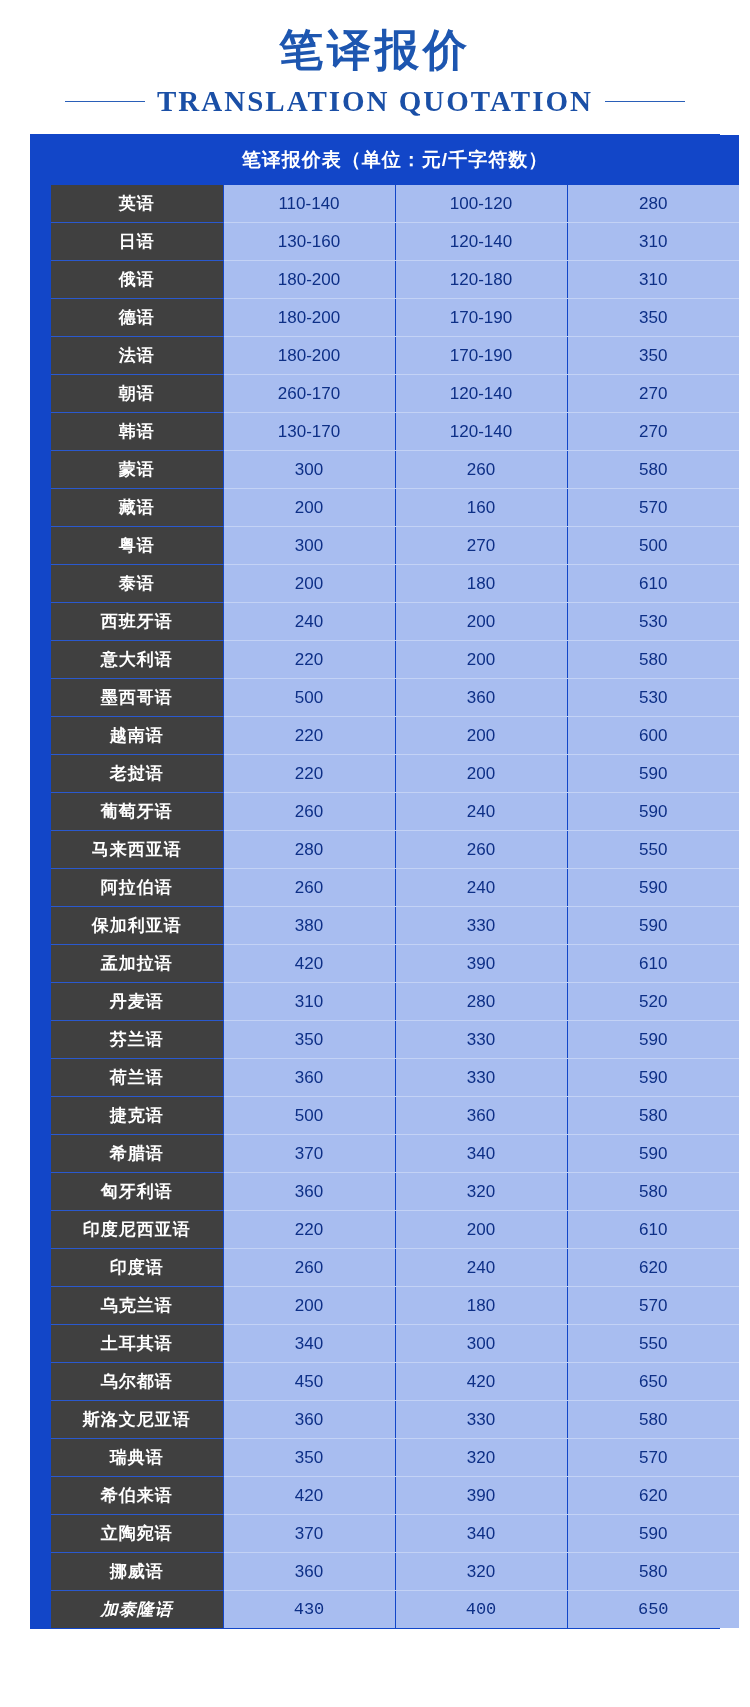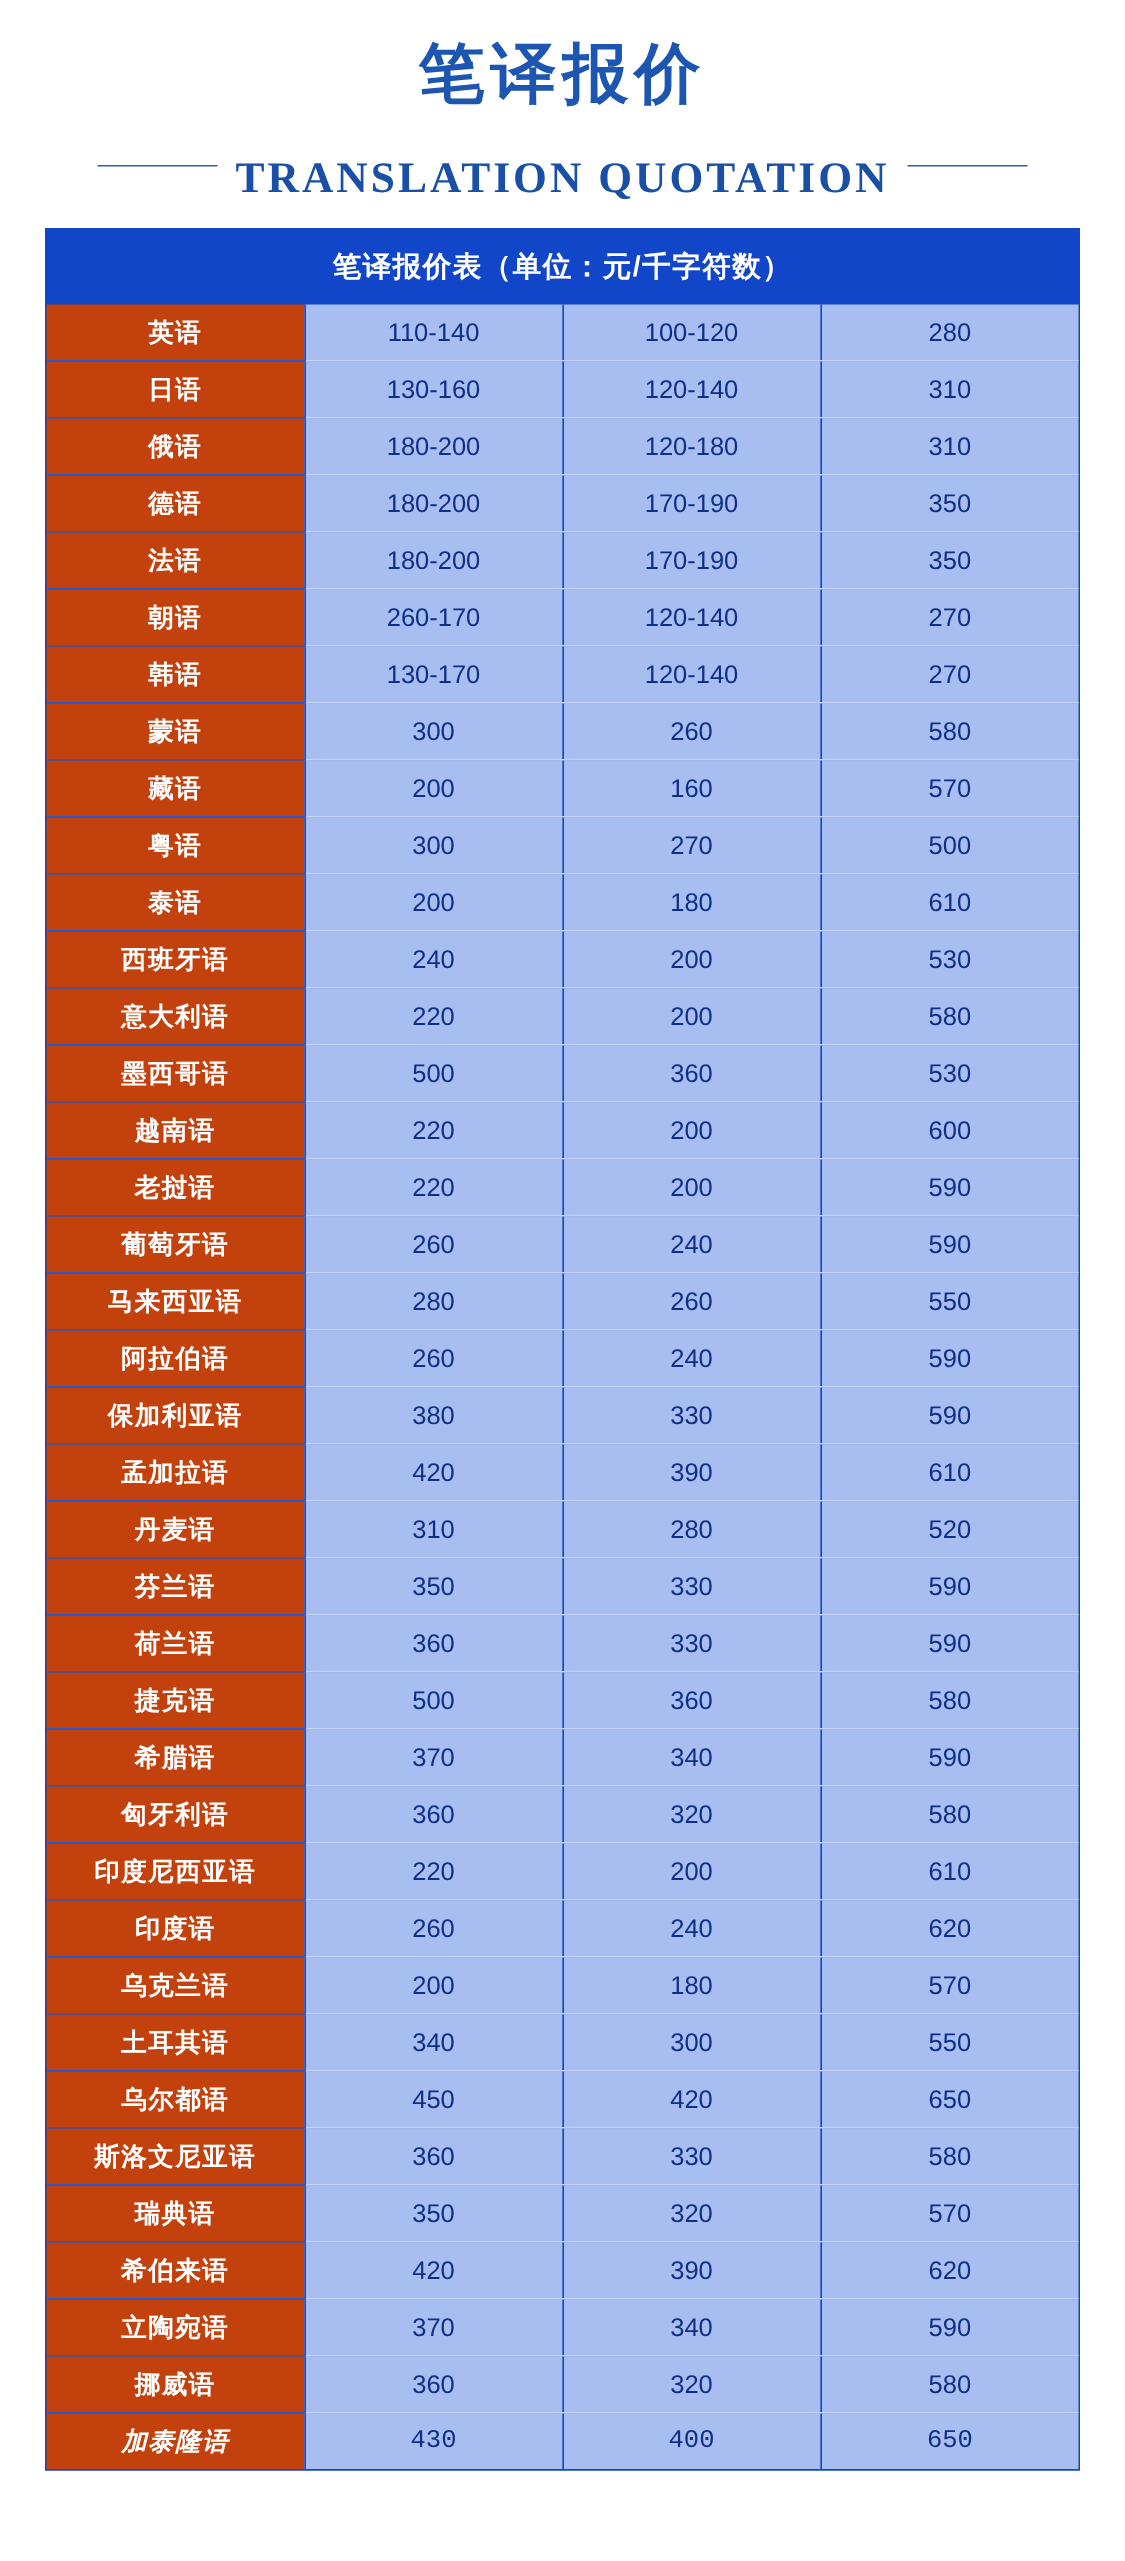--- a/index.html
+++ b/index.html
@@ -47,52 +47,52 @@
     max-width: 80px;
   }
   .title-en {
     font-family: "Liberation Serif", serif;
     font-size: 29px;
     font-weight: bold;
     color: #1a4fa6;
     letter-spacing: 2px;
     padding: 0 12px;
     white-space: nowrap;
-    margin-top: 18px;
   }
 
   
   .table-card {
     margin: 16px 30px 0 30px;
     background: #1246c8;
     border: 1px solid #1246c8;
     box-sizing: border-box;
   }
   table.quote {
     width: 100%;
     border-collapse: collapse;
     table-layout: fixed;
+    margin-left: 20px;
   }
   table.quote th.table-title {
     background: #1246c8;
     color: #ffffff;
     font-size: 19px;
     font-weight: bold;
     text-align: center;
     padding: 12px 0 12px 0;
     letter-spacing: 1px;
   }
   table.quote td {
     font-size: 17px;
     text-align: center;
     padding: 6px 0;
     height: 25px;
   }
   td.lang {
-    background: #c2410c;
+    background: #404040;
     color: #ffffff;
     font-weight: bold;
     width: 175px;
     letter-spacing: 1px;
   }
   td.val {
     background: #a8bdf0;
     color: #0d2f86;
     border-left: 1px solid #1246c8;
     border-bottom: 1px solid #c3d2f5;

